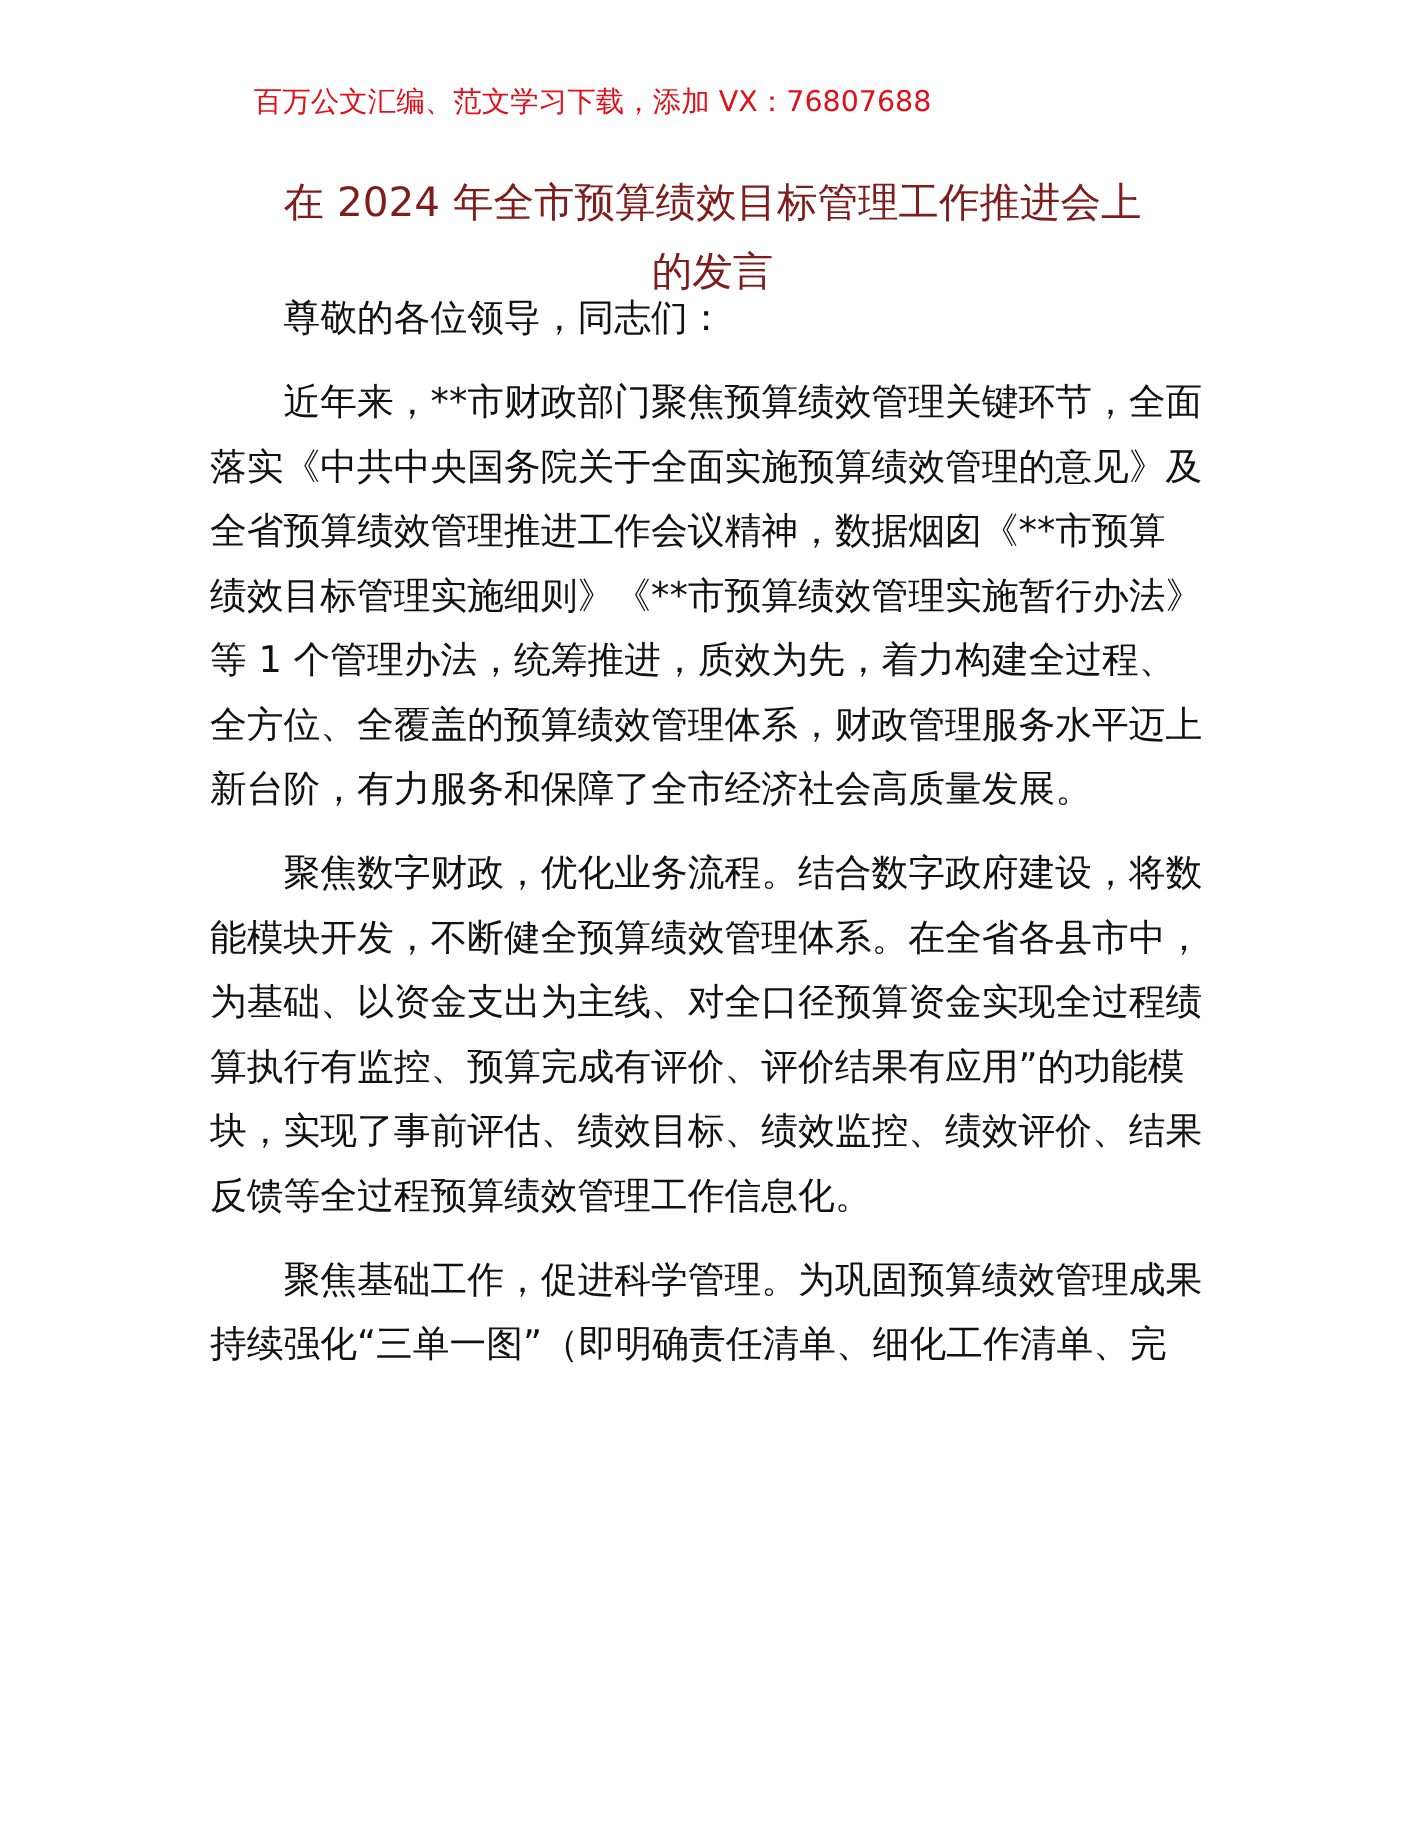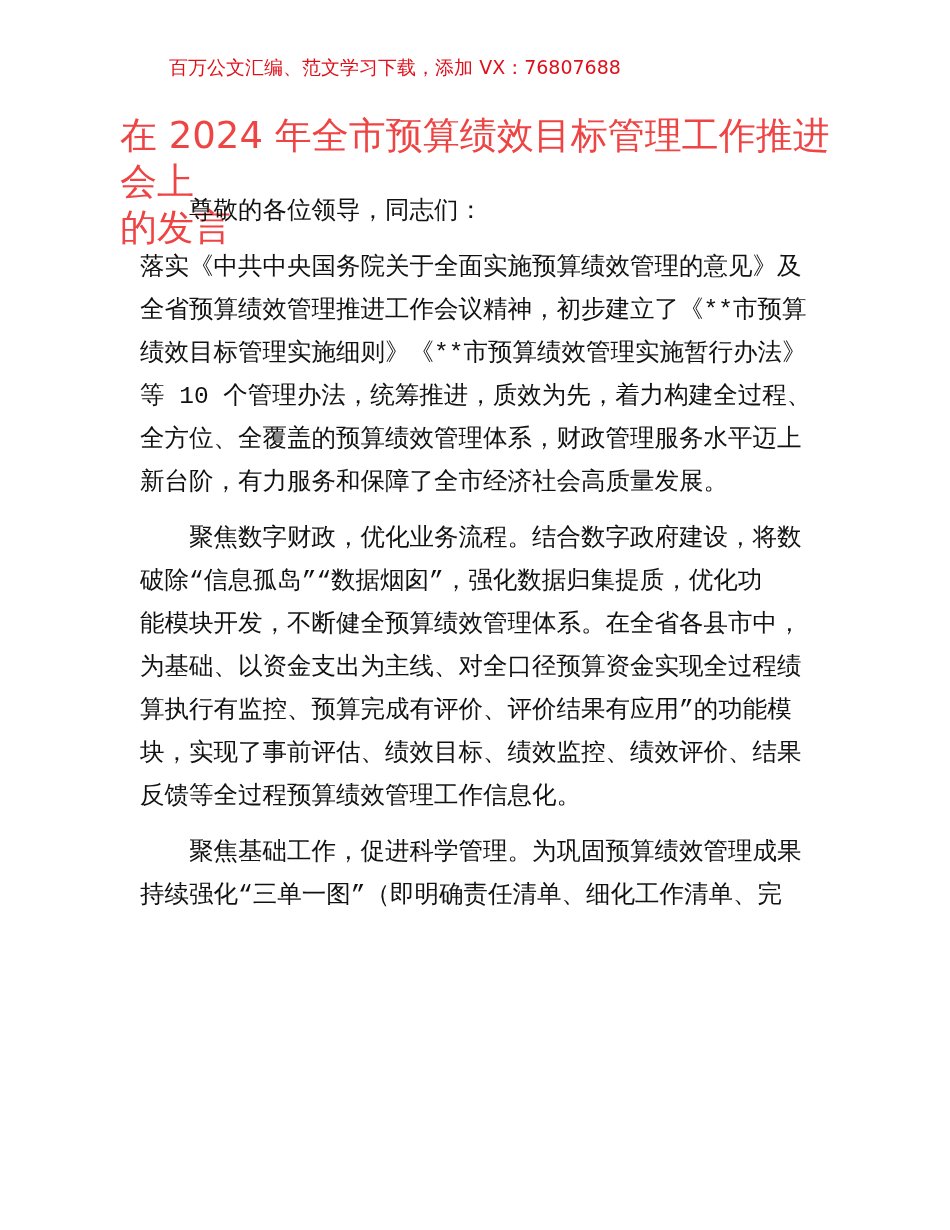--- a/index.html
+++ b/index.html
@@ -1,52 +1,52 @@
 <!DOCTYPE html>
 <html><head>
 <meta charset="utf-8">
 <style>
   html, body { margin: 0; padding: 0; background: #ffffff; }
   body { width: 950px; height: 1230px; position: relative; overflow: hidden;
          font-family: "DejaVu Sans", "Liberation Sans", sans-serif; color: #111111; }
   .header { position: absolute; top: 55px; left: 0; width: 790px; text-align: center;
             font-size: 19px; color: #e0101a; letter-spacing: 0px; }
-  .title { position: absolute; top: 113px; left: 120px; width: 710px; 
-           font-size: 37px; line-height: 46px; color: #ef4444; }
-  .body { position: absolute; top: 190px; left: 140px; width: 672px; font-size: 24.5px; font-family: Liberation Mono, monospace; }
+  .title { position: absolute; top: 113px; left: 120px; width: 710px; text-align: center;
+           font-size: 27px; line-height: 46px; color: #7f1d1d; }
+  .body { position: absolute; top: 190px; left: 140px; width: 672px; font-size: 24.5px; }
   .line { height: 43px; line-height: 43px; white-space: nowrap; overflow: visible; }
   .indent { padding-left: 49px; }
   .salutation { margin-bottom: 13px; }
   .para { margin-bottom: 13px; }
 </style>
 </head>
 <body>
 
 <div class="header">百万公文汇编、范文学习下载，添加 VX：76807688</div>
 
 <div class="title">
   <div>在 2024 年全市预算绩效目标管理工作推进会上</div>
   <div>的发言</div>
 </div>
 
 <div class="body">
   <div class="line indent salutation">尊敬的各位领导，同志们：</div>
 
   <div class="para">
+    <div class="line indent">近年来，**市财政部门聚焦预算绩效管理关键环节，全面</div>
     <div class="line">落实《中共中央国务院关于全面实施预算绩效管理的意见》及</div>
-    <div class="line">全省预算绩效管理推进工作会议精神，初步建立了《**市预算</div>
+    <div class="line">全省预算绩效管理推进工作会议精神，数据烟囱《**市预算</div>
     <div class="line">绩效目标管理实施细则》《**市预算绩效管理实施暂行办法》</div>
-    <div class="line">等 10 个管理办法，统筹推进，质效为先，着力构建全过程、</div>
+    <div class="line">等 1 个管理办法，统筹推进，质效为先，着力构建全过程、</div>
     <div class="line">全方位、全覆盖的预算绩效管理体系，财政管理服务水平迈上</div>
     <div class="line">新台阶，有力服务和保障了全市经济社会高质量发展。</div>
   </div>
 
   <div class="para">
     <div class="line indent">聚焦数字财政，优化业务流程。结合数字政府建设，将数</div>
-    <div class="line">破除“信息孤岛”“数据烟囱”，强化数据归集提质，优化功</div>
     <div class="line">能模块开发，不断健全预算绩效管理体系。在全省各县市中，</div>
     <div class="line">为基础、以资金支出为主线、对全口径预算资金实现全过程绩</div>
     <div class="line">算执行有监控、预算完成有评价、评价结果有应用”的功能模</div>
     <div class="line">块，实现了事前评估、绩效目标、绩效监控、绩效评价、结果</div>
     <div class="line">反馈等全过程预算绩效管理工作信息化。</div>
   </div>
 
   <div class="para">
     <div class="line indent">聚焦基础工作，促进科学管理。为巩固预算绩效管理成果</div>
     <div class="line">持续强化“三单一图”（即明确责任清单、细化工作清单、完</div>

